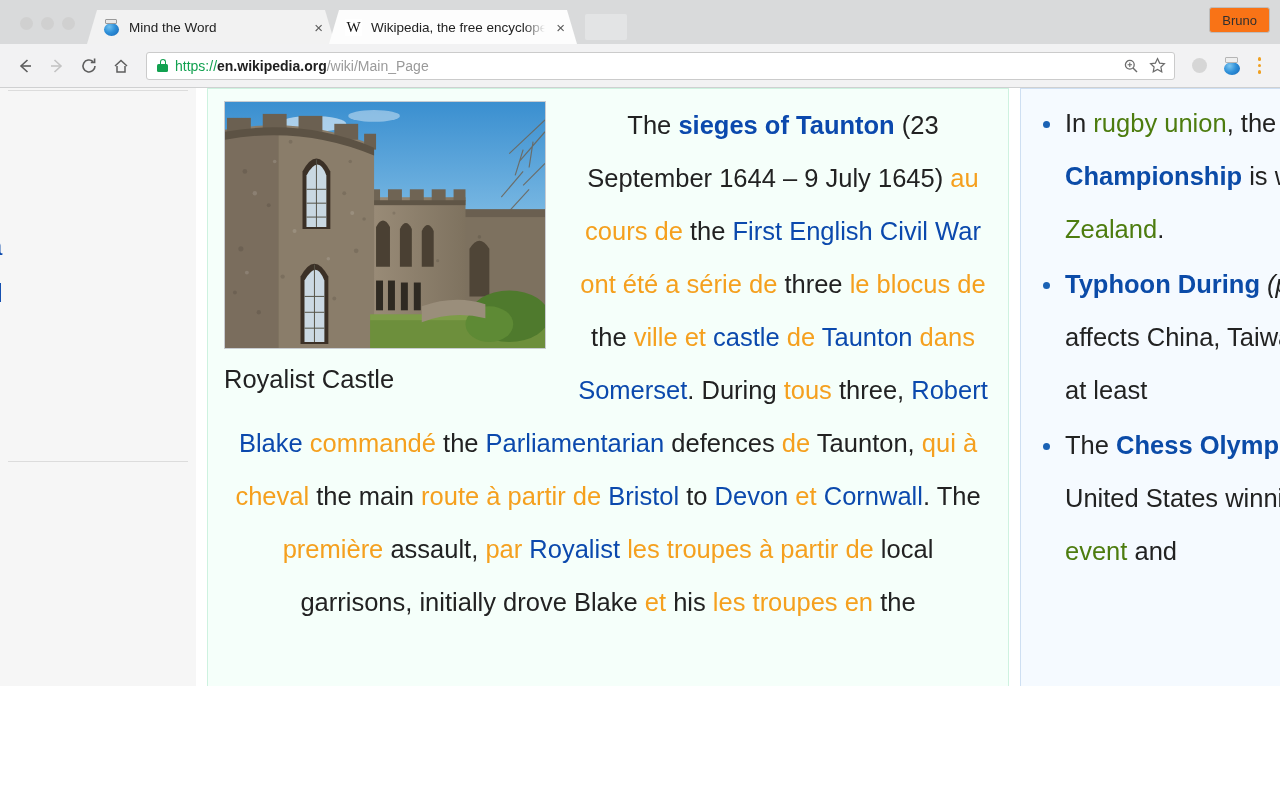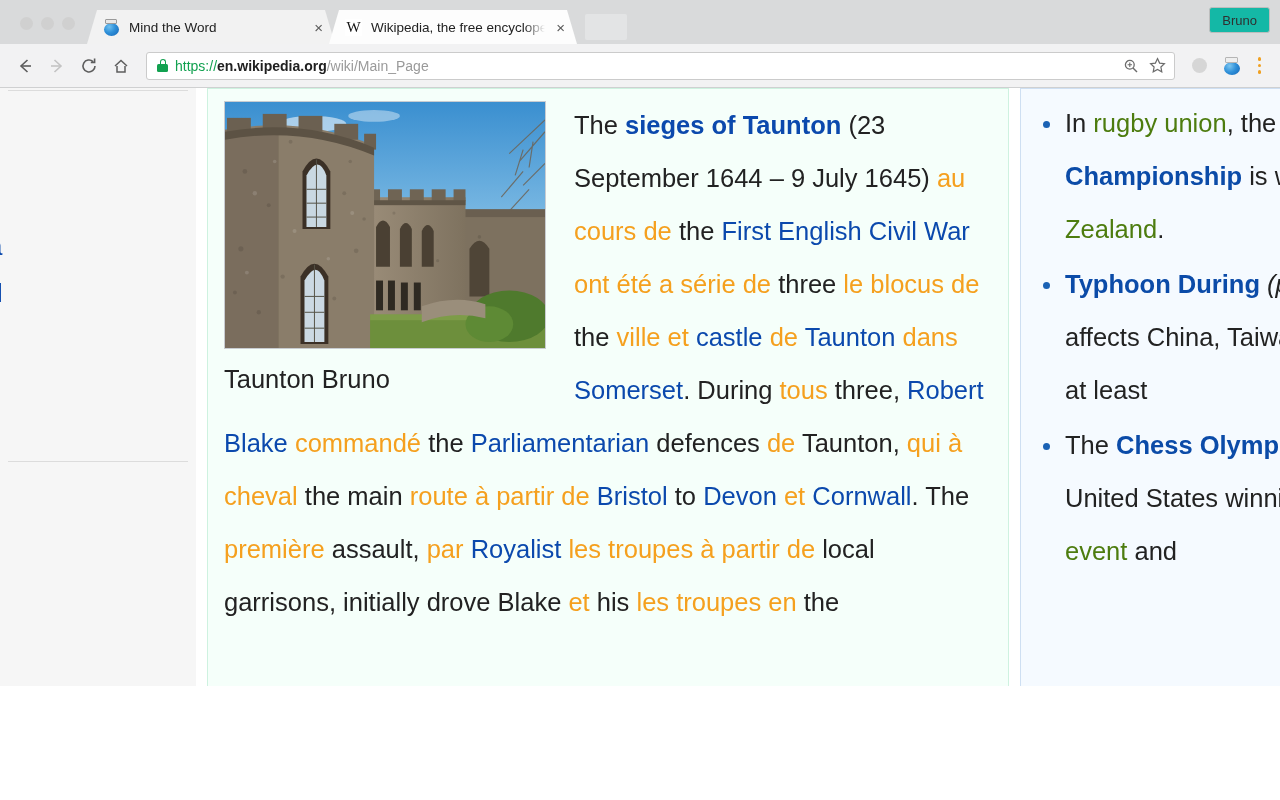--- a/index.html
+++ b/index.html
@@ -72,21 +72,21 @@
 
   .tab-newspace {
     width: 42px; height: 26px; background: #e3e4e5; border-radius: 2px;
     margin-left: 14px; margin-bottom: 4px;
   }
 
   .profile-btn {
     position: absolute; right: 10px; top: 7px;
     height: 26px; padding: 0 12px;
     border: 1px solid #bdbdbd; border-radius: 3px;
-    background: #14b8a6; color: #303030; font-size: 13px;
+    background: #f97316; color: #303030; font-size: 13px;
     display: flex; align-items: center;
   }
 
   .toolbar {
     height: 44px; background: #f2f2f3;
     display: flex; align-items: center; gap: 2px;
     padding: 0 10px;
     border-bottom: 1px solid #cfd0d1;
   }
   .navbtn {
@@ -177,21 +177,21 @@
     overflow: hidden;
     position: relative;
   }
   .thumb svg { display: block; width: 100%; height: 100%; }
   .thumb-caption {
     float: left; clear: left;
     width: 322px;
     font-size: 25.5px; line-height: 44px; color: #222;
     margin: 2px 28px 10px 0;
   }
-  .tfa p { text-align: left; }
+  .tfa p { text-align: center; }
 
   .lnk  { color: #0b49ad; }
   .lnk.b { font-weight: bold; }
   .tr   { color: #f5a01e; }
 
   .mid-gutter { width: 11px; flex: none; background: #fff; }
 
   
   .itn {
     width: 430px; flex: none;
@@ -451,21 +451,21 @@
               </g>
 
               <rect x="146" y="216" width="176" height="32" fill="#6d8f3c"></rect>
               <rect x="146" y="214" width="176" height="6" fill="#7d9c48"></rect>
               <ellipse cx="286" cy="216" rx="40" ry="26" fill="#4f7a2d"></ellipse>
               <ellipse cx="266" cy="224" rx="24" ry="18" fill="#5e8a35"></ellipse>
 
               <path d="M198 206 q34 -12 64 -2 l0 14 q-32 -8 -64 4 z" fill="#9a8e7b"></path>
             </svg>
           </div>
-          <div class="thumb-caption">Taunton Bruno</div>
+          <div class="thumb-caption">Royalist Castle</div>
           <p><span>The </span><span class="lnk b">sieges of Taunton</span><span> (23 September 1644 – 9 July 1645) </span><span class="tr">au cours de</span><span> the </span><span class="lnk">First English Civil War</span><span> </span><span class="tr">ont été a série de</span><span> three </span><span class="tr">le blocus de</span><span> the </span><span class="tr">ville et</span><span> </span><span class="lnk">castle</span><span> </span><span class="tr">de</span><span> </span><span class="lnk">Taunton</span><span> </span><span class="tr">dans</span><span> </span><span class="lnk">Somerset</span><span>. During </span><span class="tr">tous</span><span> three, </span><span class="lnk">Robert Blake</span><span> </span><span class="tr">commandé</span><span> the </span><span class="lnk">Parliamentarian</span><span> defences </span><span class="tr">de</span><span> Taunton, </span><span class="tr">qui à cheval</span><span> the main </span><span class="tr">route à partir de</span><span> </span><span class="lnk">Bristol</span><span> to </span><span class="lnk">Devon</span><span> </span><span class="tr">et</span><span> </span><span class="lnk">Cornwall</span><span>. The </span><span class="tr">première</span><span> assault, </span><span class="tr">par</span><span> </span><span class="lnk">Royalist</span><span> </span><span class="tr">les troupes à partir de</span><span> local garrisons, initially drove Blake </span><span class="tr">et</span><span> his </span><span class="tr">les troupes en</span><span> the</span></p>
         </div>
       </div>
 
       <div class="mid-gutter"></div>
 
       <div class="itn">
         <ul>
           <li><span>In </span><span class="lnk">rugby union</span><span>, the </span><span class="lnk b">Rugby Championship</span><span> is won by </span><span class="lnk">New Zealand</span><span>.</span></li>
           <li><span class="lnk b">Typhoon During</span><span> </span><span class="ital">(pictured)</span><span> affects China, Taiwan, causing at least</span></li>

